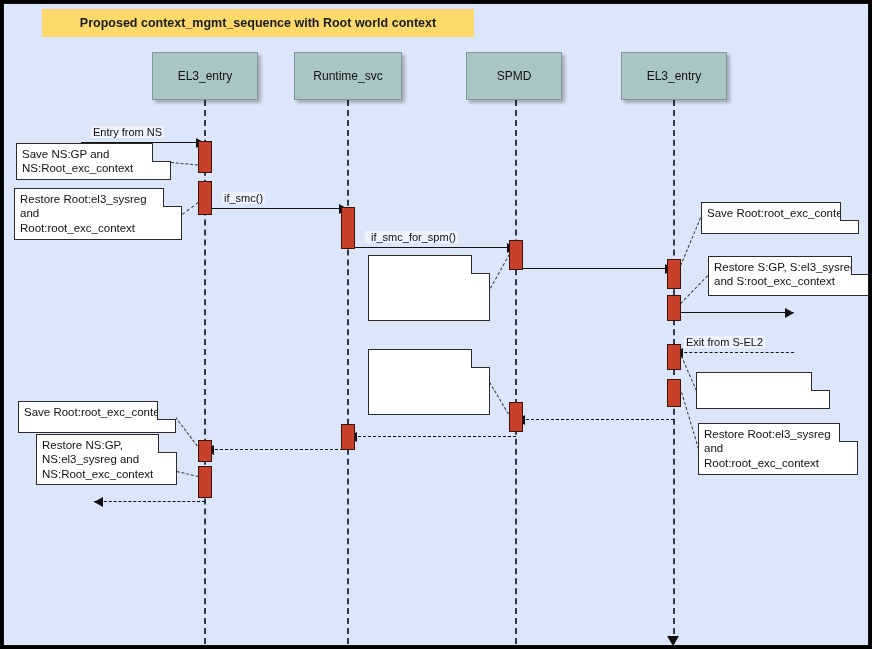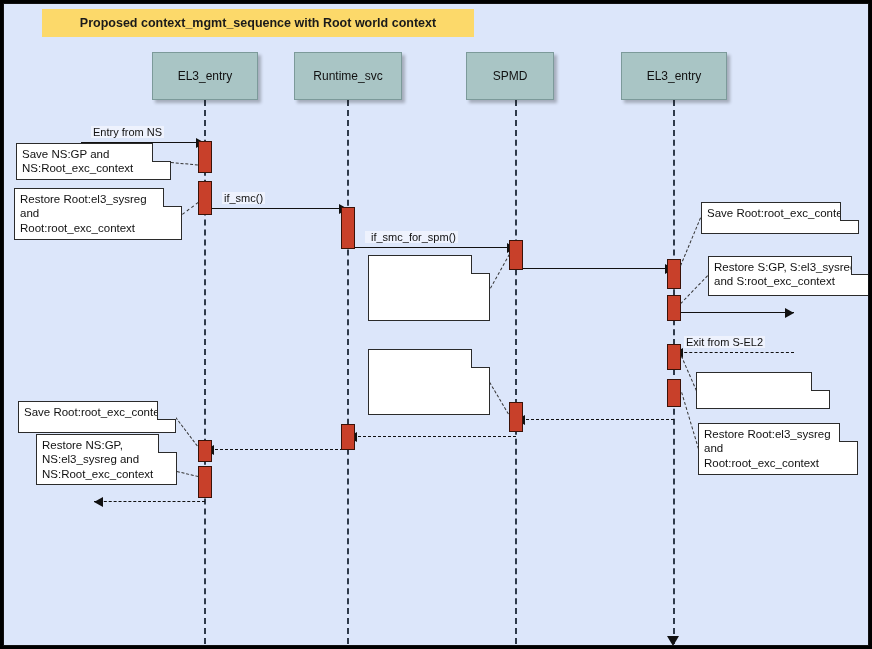--- a/index.html
+++ b/index.html
@@ -46,21 +46,21 @@
       <div class="lifeline" style="left: 200px; top: 96px; height: 544px;"></div>
       <div class="lifeline" style="left: 343px; top: 96px; height: 544px;"></div>
       <div class="lifeline" style="left: 511px; top: 96px; height: 544px;"></div>
       <div class="lifeline" style="left: 669px; top: 96px; height: 544px;"></div>
       <div class="participant" style="left: 148px; top: 48px; width: 106px;">
         <span>EL3_entry</span>
       </div>
       <div class="participant" style="left: 290px; top: 48px; width: 108px;">
         <span>Runtime_svc</span>
       </div>
-      <div class="participant" style="left: 462px; top: 48px; width: 88px;">
+      <div class="participant" style="left: 462px; top: 48px; width: 96px;">
         <span>SPMD</span>
       </div>
       <div class="participant" style="left: 617px; top: 48px; width: 106px;">
         <span>EL3_entry</span>
       </div>
       <div class="msg-line solid" style="left: 77px; top: 138px; width: 124px;"></div>
       <div class="arrowhead right" style="top: 134px; left: 192px;"></div>
       <div class="msg-label" style="left: 87px; top: 122px;">Entry from NS</div>
       <div class="msg-line solid" style="left: 208px; top: 204px; width: 136px;"></div>
       <div class="arrowhead right" style="top: 200px; left: 335px;"></div>

